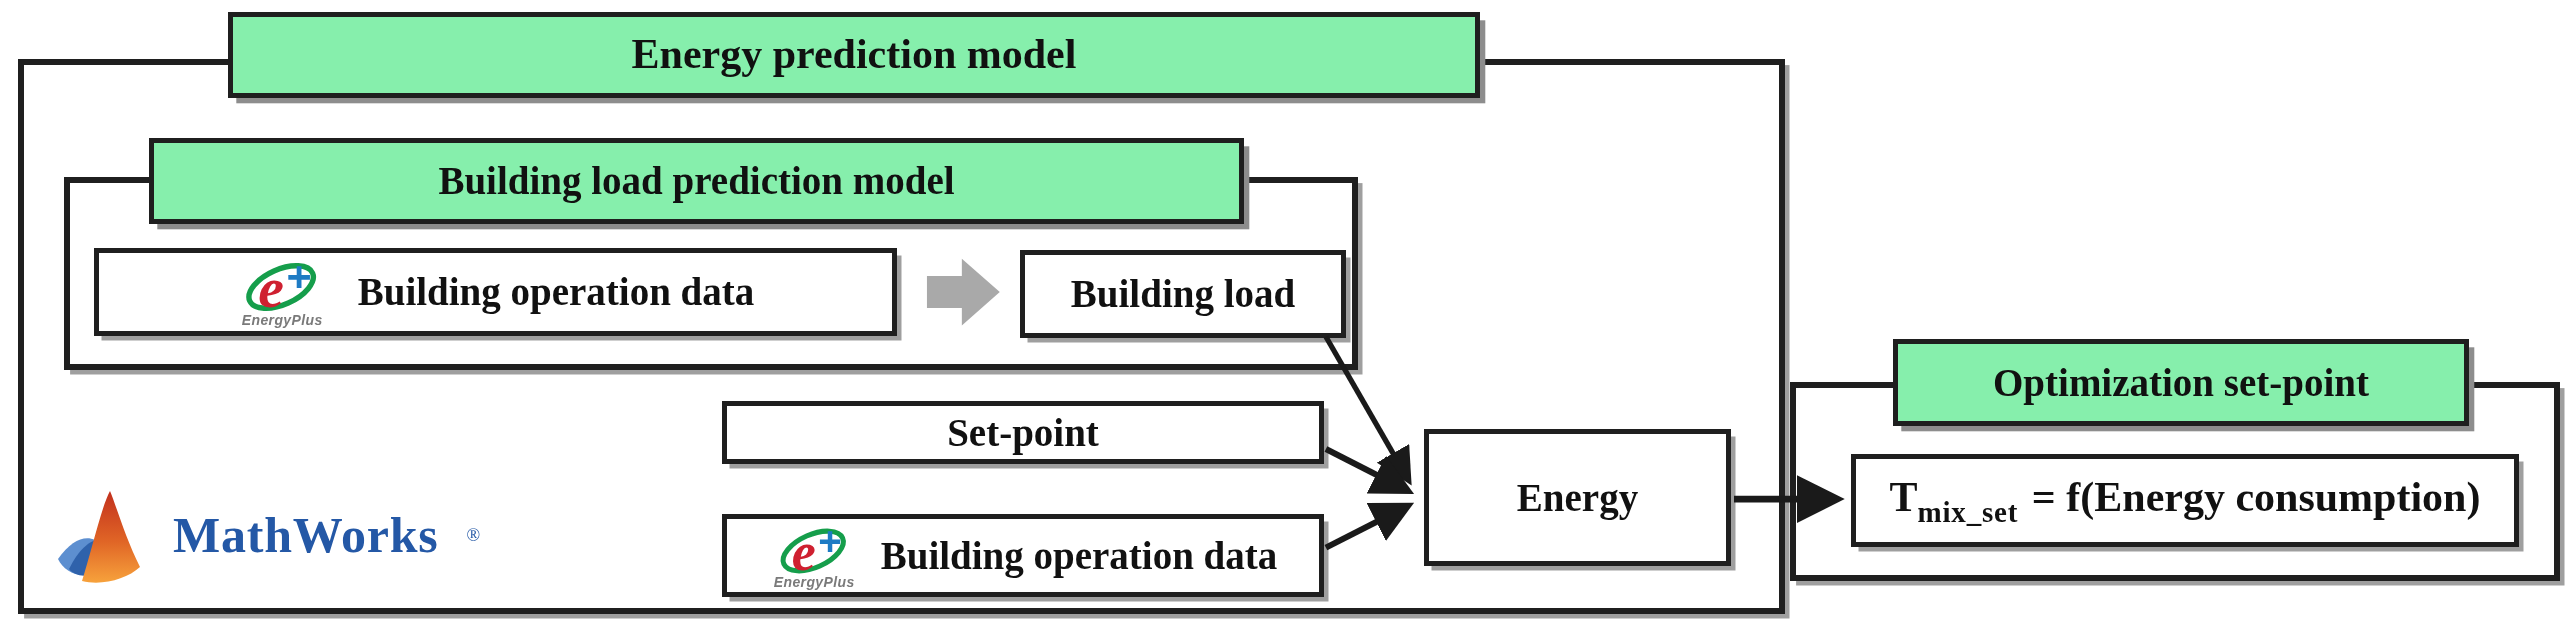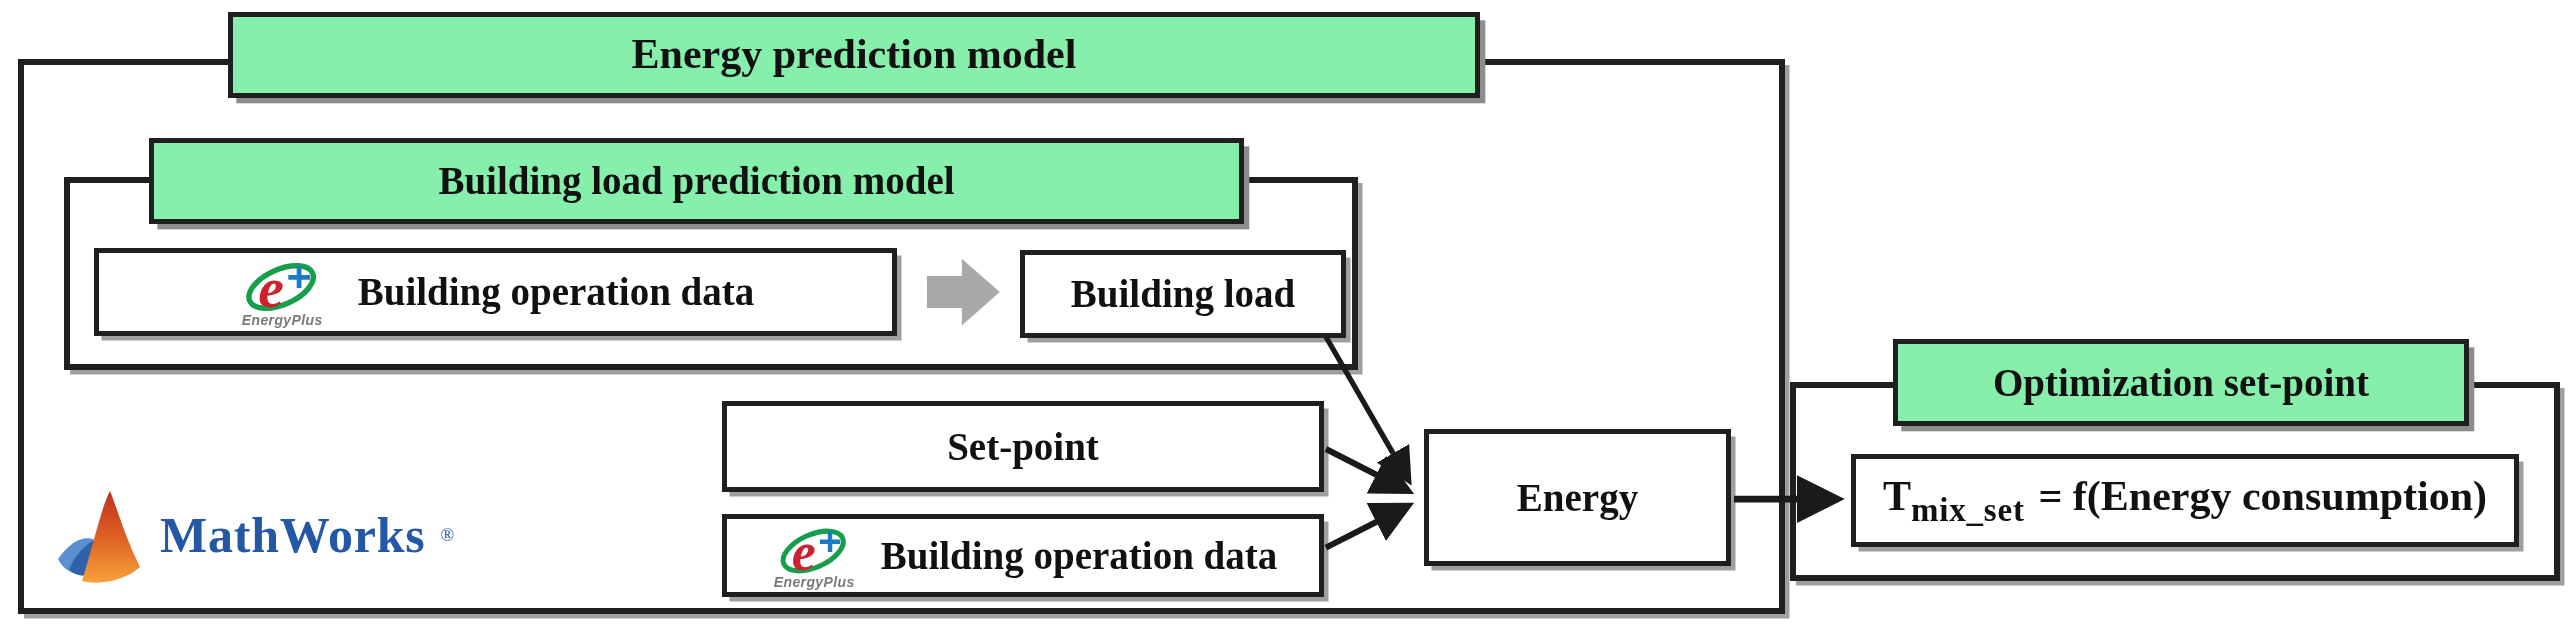--- a/index.html
+++ b/index.html
@@ -52,40 +52,40 @@
     font-style: italic;
     font-weight: 700;
     font-size: 14px;
     color: #7a7a7a;
     margin-top: -6px;
     letter-spacing: 0.4px;
   }
   .mathworks {
     position: absolute;
     left: 55px; top: 485px;
-    display: flex; align-items: center; gap: 15px;
+    display: flex; align-items: center; gap: 28px;
     z-index: 2;
   }
   .mw-name {
     font-family: "Liberation Serif", serif;
     font-weight: 700;
     font-size: 50px;
     color: #2458a6;
     letter-spacing: 0.8px;
     white-space: nowrap;
   }
   .mw-reg {
     font-family: "Liberation Serif", serif;
     font-size: 18px;
     color: #2458a6;
     vertical-align: 20px;
   }
   .formula { white-space: nowrap; color: #111; }
   .f-base { font-weight: 700; font-size: 42px; }
-  .f-sub  { font-weight: 700; font-size: 33px; vertical-align: -10.6px; letter-spacing: 0.8px; }
+  .f-sub  { font-weight: 700; font-size: 29px; vertical-align: -10.6px; letter-spacing: 0.8px; }
   .f-rest { font-weight: 700; font-size: 42px; margin-left: 13.7px; }
   .overlay {
     position: absolute; left: 0; top: 0;
     width: 2576px; height: 625px;
     z-index: 4;
     pointer-events: none;
   }
 </style>
 </head>
 <body>
@@ -115,21 +115,21 @@
       </svg>
       <span class="eplus-caption">EnergyPlus</span>
     </span>
     <span class="box-label">Building operation data</span>
   </div>
 
   <div class="whitebox" style="left:1020px; top:250px; width:326px; height:88px;">
     <span class="box-label">Building load</span>
   </div>
 
-  <div class="whitebox" style="left:722px; top:401px; width:602px; height:91px;">
+  <div class="whitebox" style="left:722px; top:401px; width:602px; height:63px;">
     <span class="box-label">Set-point</span>
   </div>
 
   <div class="whitebox gap28" style="left:722px; top:514px; width:602px; height:83px;">
     <span class="eplus-logo">
       <svg width="79" height="58" viewBox="0 0 120 92">
         <ellipse cx="58" cy="46" rx="51" ry="26" transform="rotate(-24 58 46)" fill="none" stroke="#159e4b" stroke-width="8"></ellipse>
         <text x="66" y="52" font-family="Liberation Sans, sans-serif" font-weight="bold" font-size="64" fill="#1d7bc4">+</text>
         <text x="24" y="76" font-family="Liberation Serif, serif" font-style="italic" font-weight="bold" font-size="86" fill="#cf2030">e</text>
       </svg>

